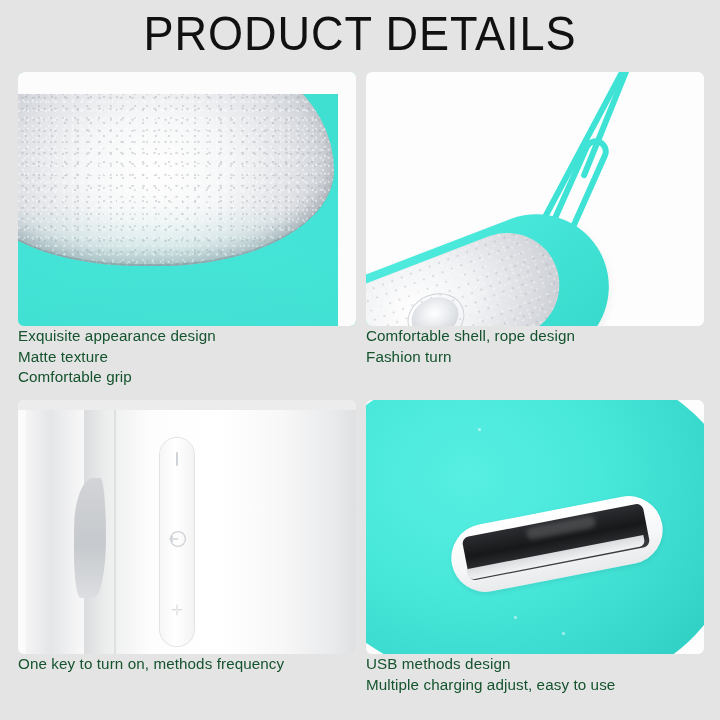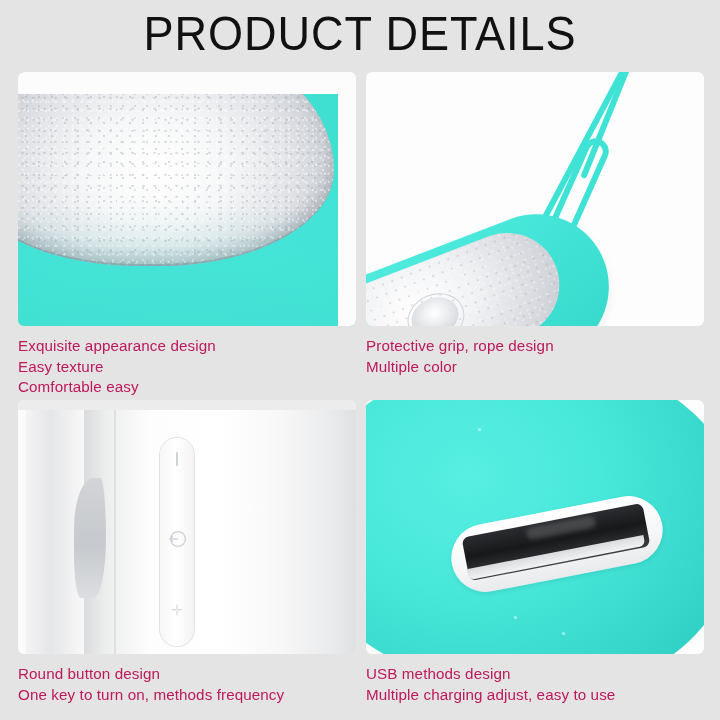--- a/index.html
+++ b/index.html
@@ -50,24 +50,24 @@
   .photo {
     position: relative;
     width: 338px;
     height: 254px;
     border-radius: 6px;
     overflow: hidden;
     background: #fdfdfd;
   }
 
   .caption {
-    margin-top: 10px;
+    margin-top: 0;
     font-size: 15.2px;
     line-height: 20.5px;
-    color: #be185d;
+    color: #14532d;
     letter-spacing: 0.1px;
   }
   .caption div { white-space: nowrap; }
 
   
   .p1 {
     background:
       radial-gradient(120% 90% at 50% 110%, #4ce8dc 0%, #45e6d9 55%, #3fdfd2 100%);
   }
   .p1 .white-top {
@@ -353,39 +353,39 @@
     <div class="photo p1">
       <div class="dome"></div>
       <div class="dome-grain"></div>
       <div class="dome-edge"></div>
       <div class="teal-shade"></div>
       <div class="white-top"></div>
       <div class="white-right"></div>
     </div>
     <div class="caption">
       <div>Exquisite appearance design</div>
-      <div>Easy texture</div>
-      <div>Comfortable easy</div>
+      <div>Matte texture</div>
+      <div>Comfortable grip</div>
     </div>
   </div>
 
   <div class="card col-right row-top">
     <div class="photo p2">
       <div class="rope-strand rope1"></div>
       <div class="rope-strand rope2"></div>
       <div class="rope-loop"></div>
       <div class="body"></div>
       <div class="panel"></div>
       <div class="panel-grain"></div>
       <div class="btn-ring"></div>
       <div class="btn-dot"></div>
     </div>
     <div class="caption">
-      <div>Protective grip, rope design</div>
-      <div>Multiple color</div>
+      <div>Comfortable shell, rope design</div>
+      <div>Fashion turn</div>
     </div>
   </div>
 
   <div class="card col-left row-bottom">
     <div class="photo p3">
       <div class="grayband"></div>
       <div class="cyl"></div>
       <div class="cyl-left"></div>
       <div class="leaf"></div>
       <div class="seam"></div>
@@ -403,21 +403,20 @@
         </svg>
       </div>
 
       <div class="ico ico-plus">
         <svg width="22" height="22" viewBox="0 0 22 22" aria-hidden="true">
           <path d="M11 3.6 C11.9 6.6 11.9 8.2 11 9.6 C12.6 8.8 14.2 8.8 17.2 9.8 C14.2 10.8 12.6 10.8 11 10.1 C11.9 11.6 11.9 13.2 11 16.4 C10.1 13.2 10.1 11.6 11 10.1 C9.4 10.8 7.8 10.8 4.8 9.8 C7.8 8.8 9.4 8.8 11 9.6 C10.1 8.2 10.1 6.6 11 3.6 Z" fill="#d2d5d9"></path>
         </svg>
       </div>
     </div>
     <div class="caption">
-      <div>Round button design</div>
       <div>One key to turn on, methods frequency</div>
     </div>
   </div>
 
   <div class="card col-right row-bottom">
     <div class="photo p4">
       <div class="shell"></div>
       <div class="port-outer"></div>
       <div class="port-inner"></div>
       <div class="port-lip"></div>

